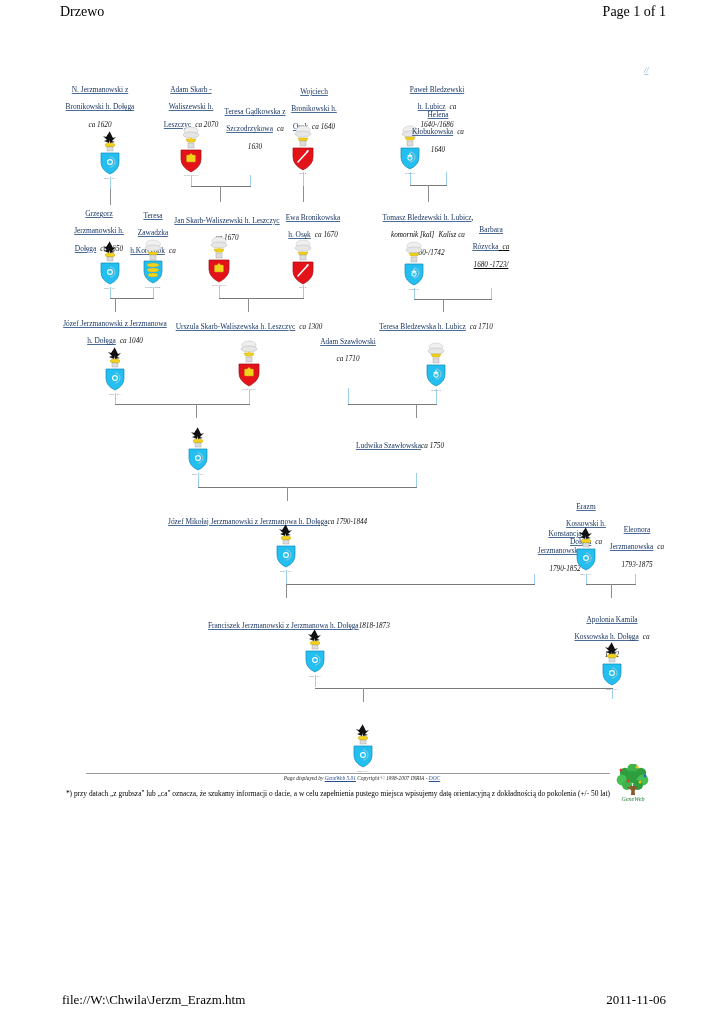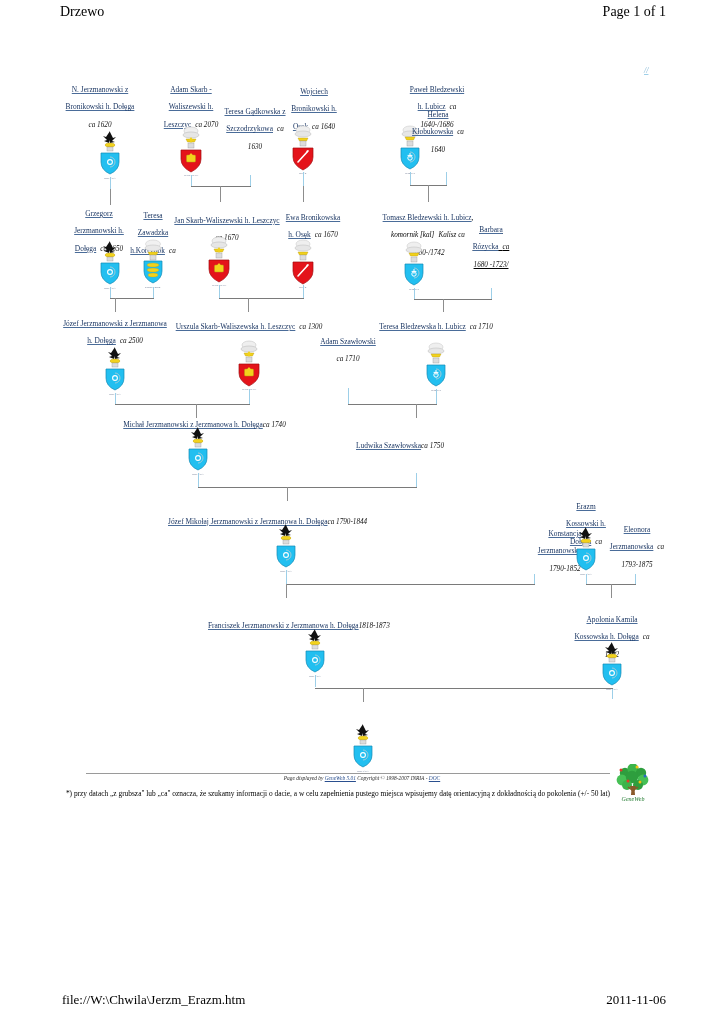--- a/index.html
+++ b/index.html
@@ -246,21 +246,21 @@
   <div class="node" style="left:469px;top:218px;width:44px;text-decoration:underline;">
     <span class="nm u" style="display: inline;">Barbara Rózycka</span>
     <span class="dt" style="display: inline;">ca 1680 -1723/</span>
   </div>
   <div class="vs" style="left:491px;top:288px;height:11px;"></div>
   <div class="hb" style="left:414px;top:299px;width:78px;"></div>
   <div class="vg" style="left:443px;top:299px;height:13px;"></div>
 
   <div class="node" style="left:60px;top:312px;width:110px;">
     <span class="nm u" style="display: inline;">Józef Jerzmanowski z Jerzmanowa h. Dołęga</span>
-    <span class="dt" style="display: inline;">ca 2500</span>
+    <span class="dt" style="display: inline;">ca 1040</span>
   </div>
   <div class="coa" style="left:101px;top:345px;">
     <svg width="28" height="48" viewBox="0 0 28 48">
       <path d="M14 2 L10 8 L7 7 L11 11 L8 12 L13 14 L14 11 Z" fill="#111"></path>
       <path d="M14 3 L17 9 L20 8 L16 12 L19 13 L14 14 Z" fill="#111"></path>
       <ellipse cx="14" cy="16" rx="5" ry="2" fill="#f2d21c" stroke="#b89b10" stroke-width=".4"></ellipse>
       <rect x="11" y="18" width="6" height="4" fill="#dcdcdc" stroke="#9a9a9a" stroke-width=".4"></rect>
       <path d="M5 24 h18 v9 q0 8 -9 12 q-9 -4 -9 -12 z" fill="#22bff0" stroke="#1189b5" stroke-width=".7"></path>
       <path d="M14 28 a4 4 0 0 1 0 10 a3 3 0 0 0 0 -10" fill="#fff" stroke="#cfcfcf" stroke-width=".4"></path>
       <circle cx="14" cy="33" r="2.4" fill="none" stroke="#fff" stroke-width="1.1"></circle>
@@ -310,23 +310,20 @@
       <path d="M14 28 a4.5 4.5 0 0 1 0 10 a3.4 3.4 0 0 0 0 -10" fill="#fff" stroke="#d2d2d2" stroke-width=".4"></path>
       <path d="M11.6 31.4 h4.8 M14 29 v4.8" stroke="#fff" stroke-width="1"></path>
       <circle cx="14" cy="34" r="2.2" fill="none" stroke="#fff" stroke-width="1"></circle>
     </svg>
     <div class="coalbl">LUBICZ</div>
   </div>
   <div class="vs" style="left:436px;top:389px;height:15px;"></div>
   <div class="hb" style="left:348px;top:404px;width:89px;"></div>
   <div class="vg" style="left:416px;top:404px;height:14px;"></div>
 
-  <div class="node" style="left:92px;top:413px;width:225px;">
-    <span class="nm u" style="display: inline;">Michał Jerzmanowski z Jerzmanowa h. Dołęga</span><span class="dt" style="display: inline;">ca 1740</span>
-  </div>
   <div class="coa" style="left:184px;top:425px;">
     <svg width="28" height="48" viewBox="0 0 28 48">
       <path d="M14 2 L10 8 L7 7 L11 11 L8 12 L13 14 L14 11 Z" fill="#111"></path>
       <path d="M14 3 L17 9 L20 8 L16 12 L19 13 L14 14 Z" fill="#111"></path>
       <ellipse cx="14" cy="16" rx="5" ry="2" fill="#f2d21c" stroke="#b89b10" stroke-width=".4"></ellipse>
       <rect x="11" y="18" width="6" height="4" fill="#dcdcdc" stroke="#9a9a9a" stroke-width=".4"></rect>
       <path d="M5 24 h18 v9 q0 8 -9 12 q-9 -4 -9 -12 z" fill="#22bff0" stroke="#1189b5" stroke-width=".7"></path>
       <path d="M14 28 a4 4 0 0 1 0 10 a3 3 0 0 0 0 -10" fill="#fff" stroke="#cfcfcf" stroke-width=".4"></path>
       <circle cx="14" cy="33" r="2.4" fill="none" stroke="#fff" stroke-width="1.1"></circle>
     </svg>

